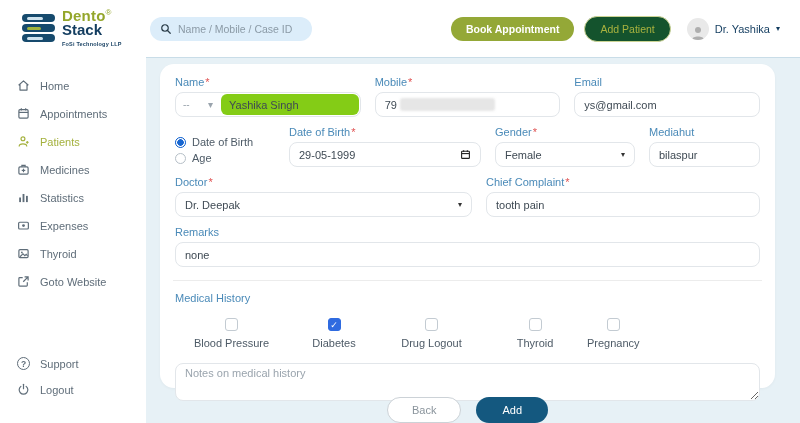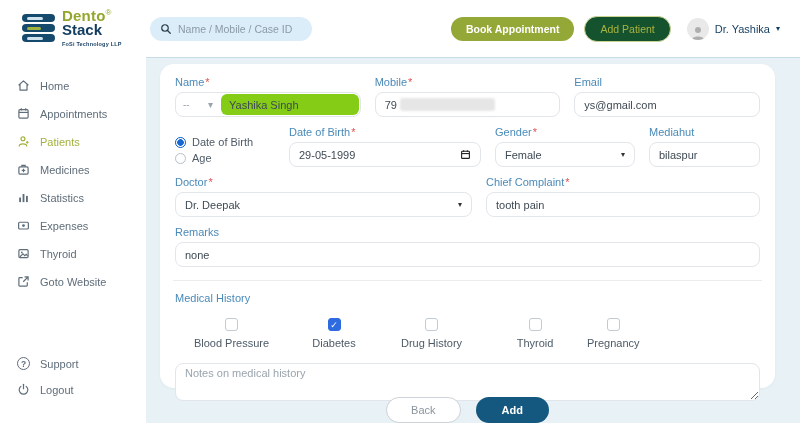--- a/index.html
+++ b/index.html
@@ -91,21 +91,21 @@
   .cb-w1{width:113px;} .cb-w2{width:92px;} .cb-w3{width:103px;} .cb-w4{width:104px;}
 
   .notes { width:100%; height:38px; border:1px solid #e2e6ea; border-radius:8px; padding:3px 9px; font-size:11px;
     color:#3f4a54; resize:both; outline:none; font-family:"Liberation Sans", sans-serif; }
   .notes::placeholder { color:#9aa4ad; }
 
   .btn-row { display:flex; justify-content:center; gap:15px; margin-top:9px; }
   .btn-back { background:#fff; border:1px solid #ccd2d7; color:#8a949c; border-radius:14px; padding:6px 24px;
     font-size:11px; cursor:pointer; font-family:"Liberation Sans", sans-serif; }
   .btn-add { background:#14587f; border:0; color:#fff; border-radius:14px; padding:6px 26px; font-size:11px;
-    font-weight:bold; cursor:pointer; font-family:"Liberation Sans", sans-serif; }
+    font-weight:normal; cursor:pointer; font-family:"Liberation Sans", sans-serif; }
 </style>
 </head>
 <body>
 
 <div class="app">
 
   <div class="header">
     <div class="logo">
       <div class="logo-bars">
         <div class="logo-bar"></div>
@@ -322,21 +322,21 @@
           <div class="cb-item cb-w1">
             <span class="cb-box"></span>
             <span>Blood Pressure</span>
           </div>
           <div class="cb-item cb-w2 checked">
             <span class="cb-box">✓</span>
             <span>Diabetes</span>
           </div>
           <div class="cb-item cb-w3">
             <span class="cb-box"></span>
-            <span>Drug History</span>
+            <span>Drug Logout</span>
           </div>
           <div class="cb-item cb-w4">
             <span class="cb-box"></span>
             <span>Thyroid</span>
           </div>
           <div class="cb-item">
             <span class="cb-box"></span>
             <span>Pregnancy</span>
           </div>
         </div>

